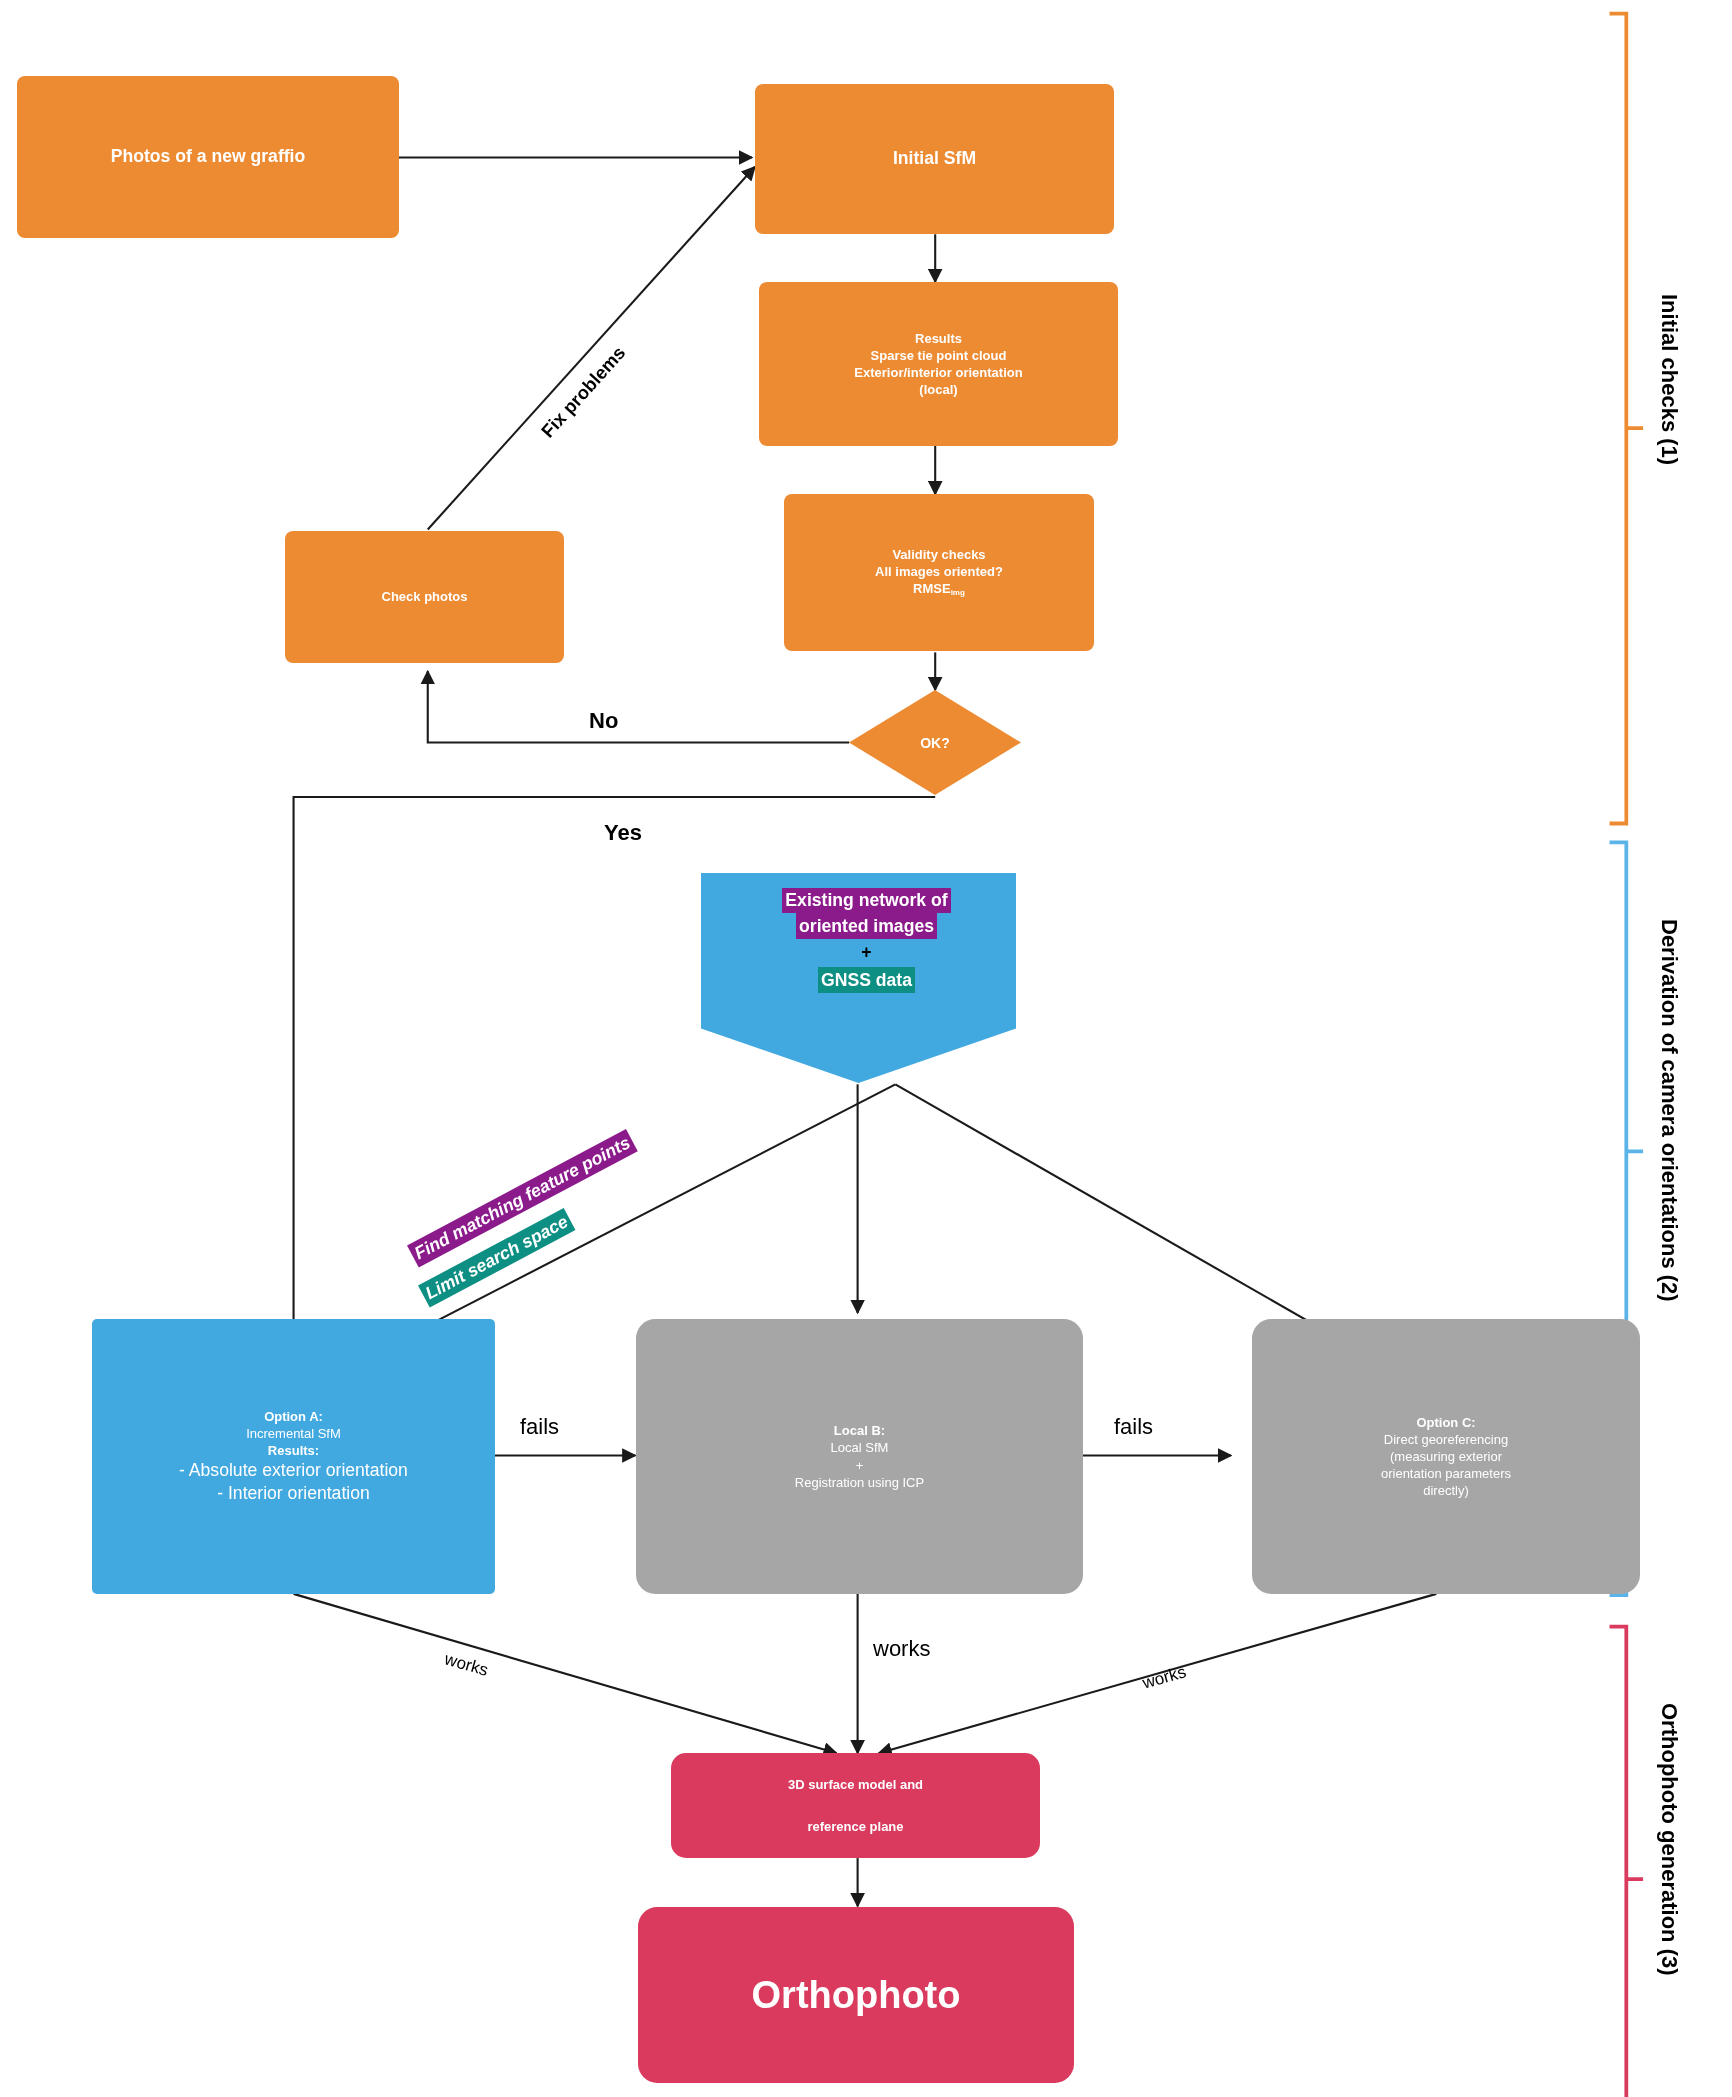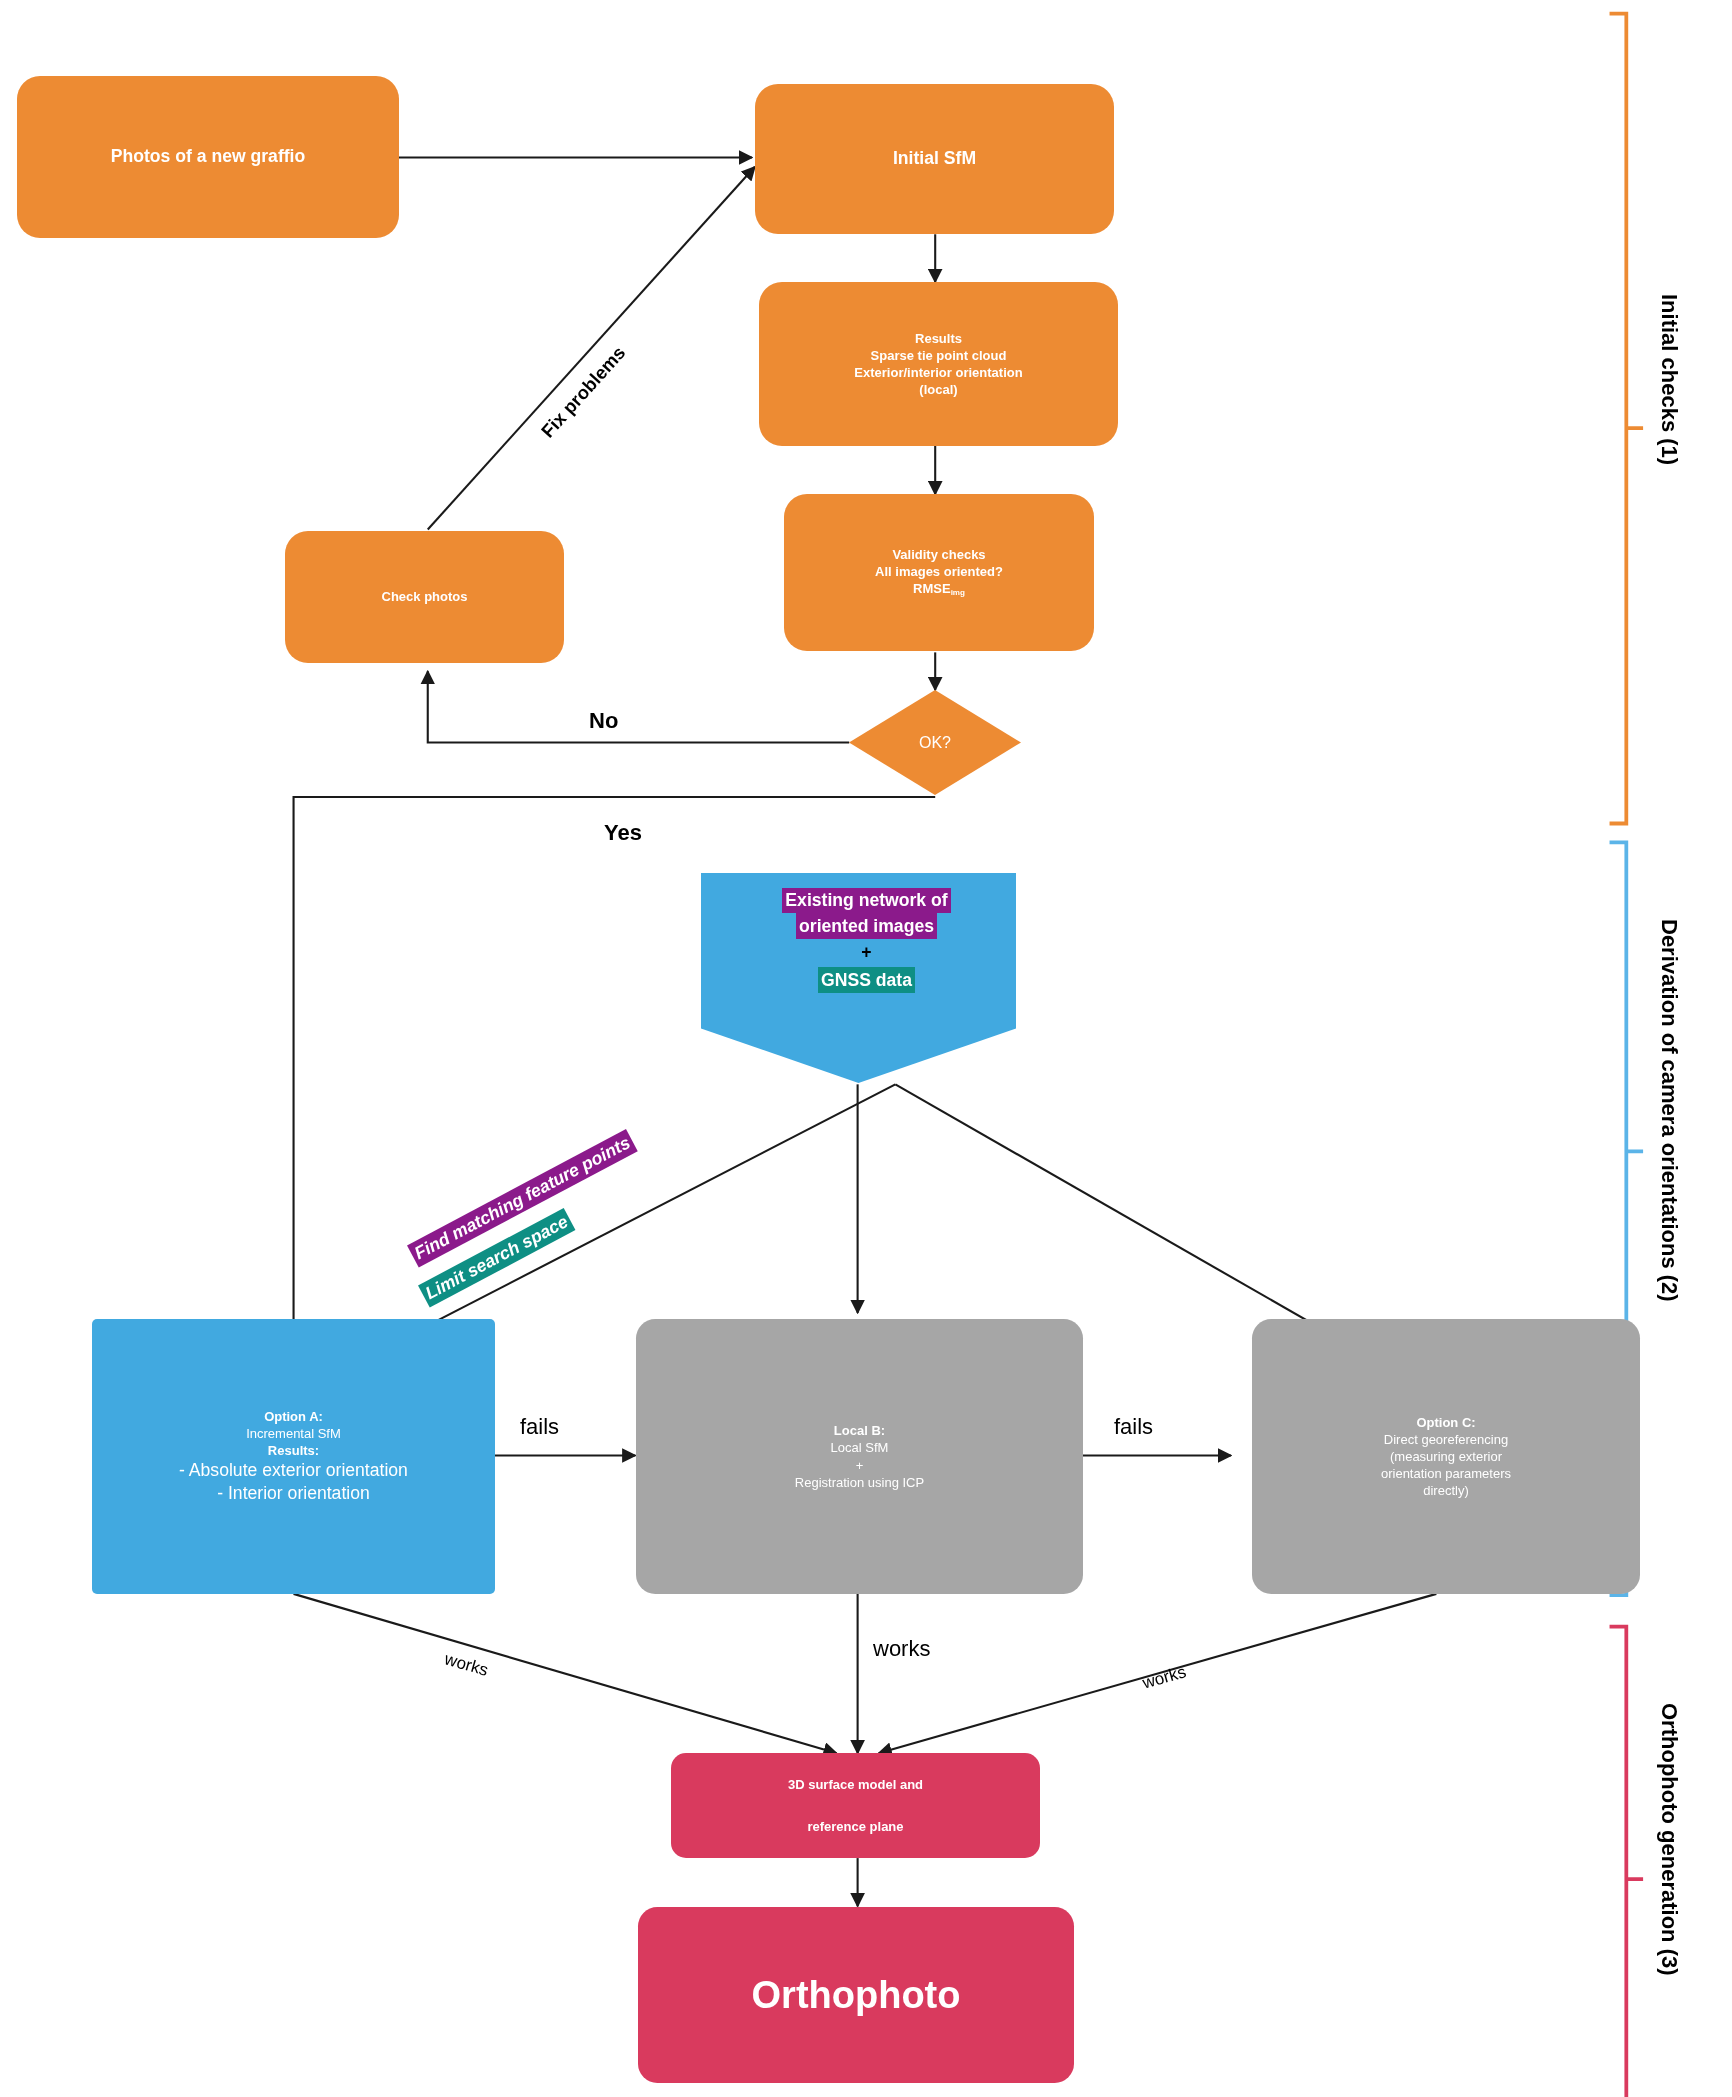--- a/index.html
+++ b/index.html
@@ -6,39 +6,39 @@
   body{width:1732px;height:2167px;position:relative;overflow:hidden;
        font-family:"Liberation Sans", sans-serif;}
   #stage{position:absolute;left:0;top:0;width:1732px;height:2167px;}
   svg.layer{position:absolute;left:0;top:0;width:1732px;height:2167px;overflow:visible;}
 
   
   .node{position:absolute;box-sizing:border-box;display:flex;flex-direction:column;
         align-items:center;justify-content:center;text-align:center;
         color:#ffffff;line-height:1.32;}
   .node .ln{display:block;width:100%;}
-  .orange{background:#ED8B33;border-radius:23px;}
+  .orange{background:#ED8B33;border-radius:8px;}
   .blue{background:#41A9E0;border-radius:5px;}
   .grey{background:#A6A6A6;border-radius:19.3px;}
   .red{background:#D93A5E;border-radius:19.3px;}
 
   .b{font-weight:bold;}
   .t34{font-size:13px;}
   .t42{font-size:17.6px;}
   .t46{font-size:13px;}
   .t90{font-size:38px;}
 
   sub{font-size:.62em;vertical-align:-0.28em;}
 
   
   .diamond{position:absolute;display:flex;align-items:center;justify-content:center;}
   .diamond .dshape{position:absolute;left:0;top:0;width:100%;height:100%;
         background:#ED8B33;
         clip-path:polygon(50% 0%,100% 50%,50% 100%,0% 50%);}
-  .diamond .dtxt{position:relative;color:#fff;font-weight:normal;font-size:16px;}
+  .diamond .dtxt{position:relative;color:#fff;font-weight:bold;font-size:14px;}
 
   
   .pent{position:absolute;}
   .pent .pshape{position:absolute;left:0;top:0;width:100%;height:100%;
         background:#41A9E0;
         clip-path:polygon(0% 0%,100% 0%,100% 74%,50% 100%,0% 74%);}
   .pent .pbody{position:relative;display:flex;flex-direction:column;align-items:center;
         justify-content:flex-start;padding-top:15px;padding-left:8px;}
   .hl{display:inline-block;color:#fff;font-weight:bold;font-size:17.6px;
       padding:1.3px 3.4px;line-height:1.30;}

